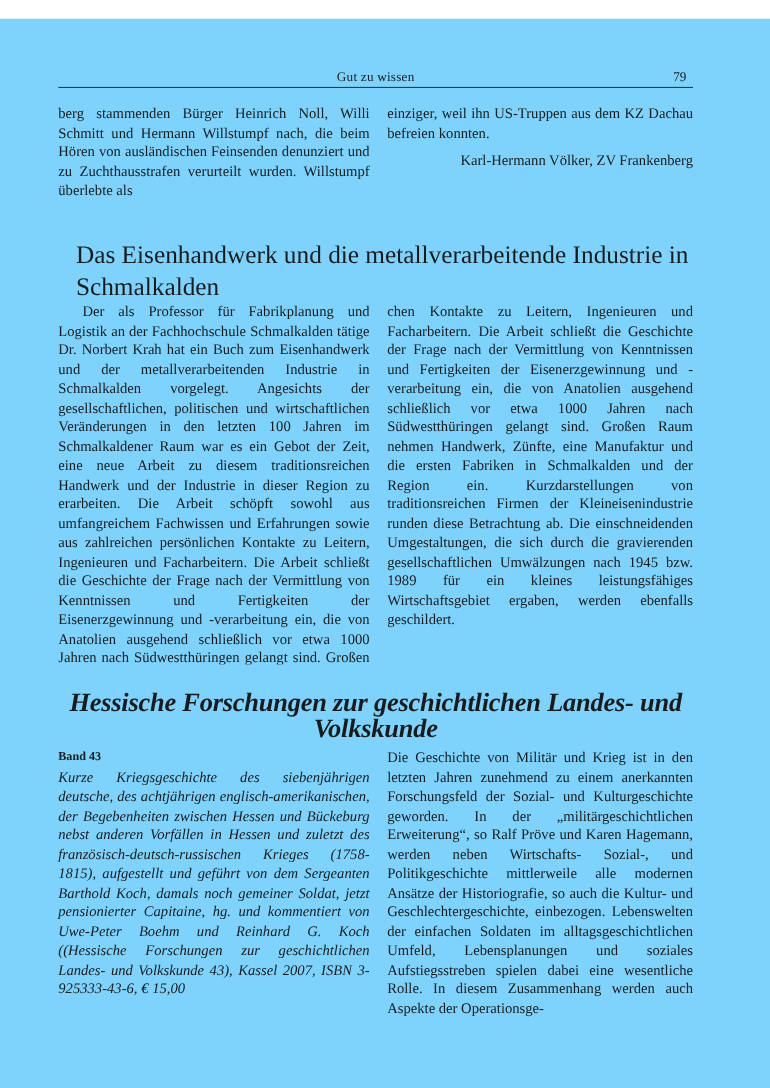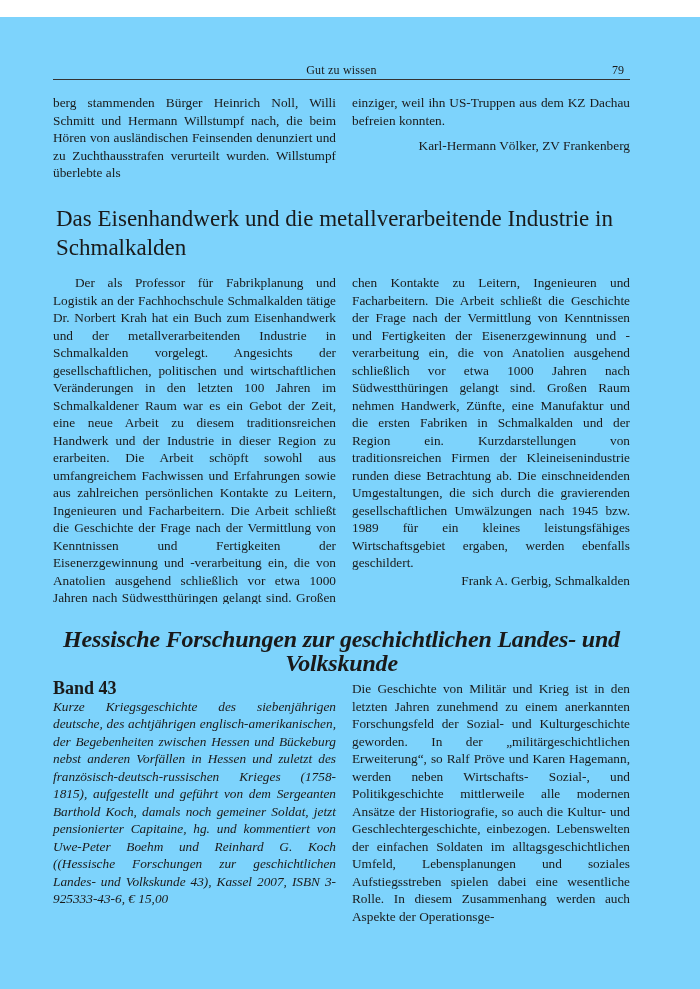--- a/index.html
+++ b/index.html
@@ -5,23 +5,23 @@
     html, body { margin: 0; padding: 0; background: #ffffff; }
     body { width: 700px; height: 989px; overflow: hidden; position: relative; font-family: "Liberation Serif", "DejaVu Serif", serif; color: #1a1a1a; }
     .page { position: absolute; left: 0; top: 17px; width: 700px; height: 989px; background: #7dd3fc; }
     .running-head { position: absolute; left: 53px; top: 42px; width: 577px; height: 20px; border-bottom: 1px solid #333; }
     .running-head .title { position: absolute; left: 0; width: 100%; text-align: center; top: 4px; font-size: 12px; letter-spacing: 0.2px; }
     .running-head .pageno { position: absolute; right: 6px; top: 4px; font-size: 12px; }
     .col { position: absolute; font-size: 13.3px; line-height: 17.5px; text-align: justify; }
     .col p { margin: 0; }
     .ind { text-indent: 22px; }
     .sig { text-align: right; }
-    .h1 { position: absolute; left: 53px; top: 184px; width: 600px; font-size: 23px; line-height: 29px; font-weight: normal; margin: 3px; }
+    .h1 { position: absolute; left: 53px; top: 184px; width: 600px; font-size: 23px; line-height: 29px; font-weight: normal; margin: 16px; }
     .h2 { position: absolute; left: 53px; top: 610px; width: 577px; text-align: center; font-size: 24px; line-height: 24px; font-weight: bold; font-style: italic; margin: 0; letter-spacing: -0.2px; }
-    .band { font-weight: bold; font-size: 18px; }
+    .band { font-weight: bold; font-size: 11px; }
     .it { font-style: italic; }
   </style>
 </head>
 <body>
 
 <div class="page">
 
   <div class="running-head">
     <span class="title">Gut zu wissen</span>
     <span class="pageno">79</span>
@@ -35,21 +35,20 @@
     <p>berg stammenden Bürger Heinrich Noll, Willi Schmitt und Hermann Willstumpf nach, die beim Hören von ausländischen Feinsenden denunziert und zu Zuchthausstrafen verurteilt wurden. Willstumpf überlebte als</p>
   </div>
 
   <h1 class="h1">Das Eisenhandwerk und die metallverarbeitende Industrie in Schmalkalden</h1>
 
   <div class="col" style="left:53px; top:257px; width:283px; height:330px; overflow:hidden;">
     <p class="ind">Der als Professor für Fabrikplanung und Logistik an der Fachhochschule Schmalkalden tätige Dr. Norbert Krah hat ein Buch zum Eisenhandwerk und der metallverarbeitenden Industrie in Schmalkalden vorgelegt. Angesichts der gesellschaftlichen, politischen und wirtschaftlichen Veränderungen in den letzten 100 Jahren im Schmalkaldener Raum war es ein Gebot der Zeit, eine neue Arbeit zu diesem traditionsreichen Handwerk und der Industrie in dieser Region zu erarbeiten. Die Arbeit schöpft sowohl aus umfangreichem Fachwissen und Erfahrungen sowie aus zahlreichen persönlichen Kontakte zu Leitern, Ingenieuren und Facharbeitern. Die Arbeit schließt die Geschichte der Frage nach der Vermittlung von Kenntnissen und Fertigkeiten der Eisenerzgewinnung und -verarbeitung ein, die von Anatolien ausgehend schließlich vor etwa 1000 Jahren nach Südwestthüringen gelangt sind. Großen Raum nehmen Handwerk, Zünfte, eine Manufaktur und die ersten Fabriken in Schmalkalden und der Region ein. Kurzdarstellungen von traditionsreichen Firmen der Kleineisenindustrie runden diese Betrachtung ab. Die einschneidenden Umgestaltungen, die sich durch die gravierenden gesellschaftlichen Umwälzungen nach 1945 bzw. 1989 für ein kleines leistungsfähiges Wirtschaftsgebiet ergaben, werden ebenfalls geschildert.</p>
   </div>
   <div class="col" style="left:352px; top:257px; width:278px;">
     <p>chen Kontakte zu Leitern, Ingenieuren und Facharbeitern. Die Arbeit schließt die Geschichte der Frage nach der Vermittlung von Kenntnissen und Fertigkeiten der Eisenerzgewinnung und -verarbeitung ein, die von Anatolien ausgehend schließlich vor etwa 1000 Jahren nach Südwestthüringen gelangt sind. Großen Raum nehmen Handwerk, Zünfte, eine Manufaktur und die ersten Fabriken in Schmalkalden und der Region ein. Kurzdarstellungen von traditionsreichen Firmen der Kleineisenindustrie runden diese Betrachtung ab. Die einschneidenden Umgestaltungen, die sich durch die gravierenden gesellschaftlichen Umwälzungen nach 1945 bzw. 1989 für ein kleines leistungsfähiges Wirtschaftsgebiet ergaben, werden ebenfalls geschildert.</p>
-    <p class="sig">Frank A. Gerbig, Schmalkalden</p>
   </div>
 
   <div class="h2">
     <div>Hessische Forschungen zur geschichtlichen Landes- und Volkskunde</div>
   </div>
 
   <div class="col" style="left:53px; top:663px; width:283px;">
     <p class="band">Band 43</p>
     <p class="it">Kurze Kriegsgeschichte des siebenjährigen deutsche, des achtjährigen englisch-amerikanischen, der Begebenheiten zwischen Hessen und Bückeburg nebst anderen Vorfällen in Hessen und zuletzt des französisch-deutsch-russischen Krieges (1758-1815), aufgestellt und geführt von dem Sergeanten Barthold Koch, damals noch gemeiner Soldat, jetzt pensionierter Capitaine, hg. und kommentiert von Uwe-Peter Boehm und Reinhard G. Koch ((Hessische Forschungen zur geschichtlichen Landes- und Volkskunde 43), Kassel 2007, ISBN 3-925333-43-6, € 15,00</p>
   </div>

